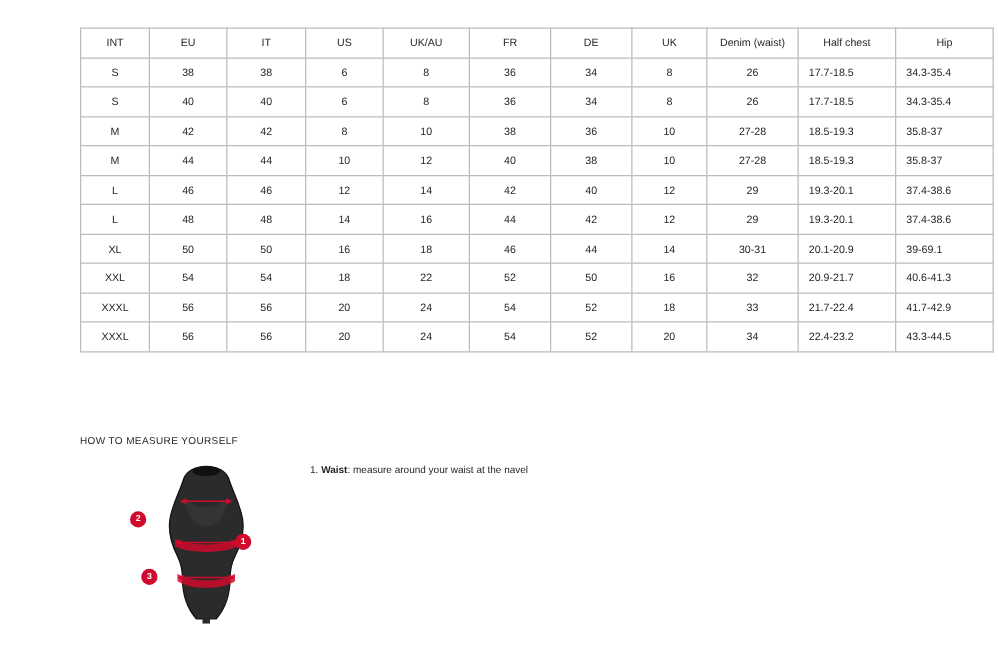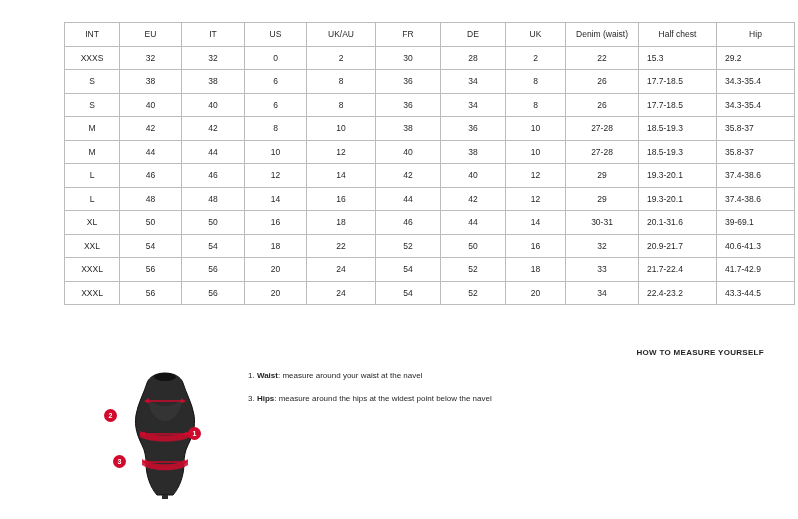--- a/index.html
+++ b/index.html
@@ -66,25 +66,24 @@
 
   
   .measure-section {
     position: absolute;
     left: 64px;
     top: 348px;
     width: 700px;
   }
   .measure-title {
     font-size: 8px;
-    font-weight: bold;
+    font-weight: normal;
     letter-spacing: 0.3px;
     color: #231f20;
     margin-bottom: 10px;
-    text-align: right;
   }
   .measure-body {
     display: flex;
     align-items: flex-start;
   }
   .figure-box {
     position: relative;
     width: 120px;
     height: 130px;
     margin-left: 40px;
@@ -156,33 +155,20 @@
             <th>FR</th>
             <th>DE</th>
             <th>UK</th>
             <th>Denim (waist)</th>
             <th>Half chest</th>
             <th>Hip</th>
           </tr>
       </thead>
       <tbody id="table-body">
           <tr>
-            <td>XXXS</td>
-            <td>32</td>
-            <td>32</td>
-            <td>0</td>
-            <td>2</td>
-            <td>30</td>
-            <td>28</td>
-            <td>2</td>
-            <td>22</td>
-            <td class="meas-cell">15.3</td>
-            <td class="meas-cell">29.2</td>
-          </tr>
-          <tr>
             <td>S</td>
             <td>38</td>
             <td>38</td>
             <td>6</td>
             <td>8</td>
             <td>36</td>
             <td>34</td>
             <td>8</td>
             <td>26</td>
             <td class="meas-cell">17.7-18.5</td>
@@ -256,21 +242,21 @@
           <tr>
             <td>XL</td>
             <td>50</td>
             <td>50</td>
             <td>16</td>
             <td>18</td>
             <td>46</td>
             <td>44</td>
             <td>14</td>
             <td>30-31</td>
-            <td class="meas-cell">20.1-31.6</td>
+            <td class="meas-cell">20.1-20.9</td>
             <td class="meas-cell">39-69.1</td>
           </tr>
           <tr>
             <td>XXL</td>
             <td>54</td>
             <td>54</td>
             <td>18</td>
             <td>22</td>
             <td>52</td>
             <td>50</td>
@@ -340,18 +326,17 @@
 
           <rect x="36" y="124" width="6" height="4" fill="#2b2b2b"></rect>
         </svg>
         <div class="badge badge-1">1</div>
         <div class="badge badge-2">2</div>
         <div class="badge badge-3">3</div>
       </div>
 
       <div class="notes" id="notes-list">
           <div class="note"><span>1.</span> <b>Waist</b><span>: measure around your waist at the navel</span></div>
-          <div class="note"><span>3.</span> <b>Hips</b><span>: measure around the hips at the widest point below the navel</span></div>
         </div>
     </div>
   </div>
 
 </div>
 
 </body></html>

